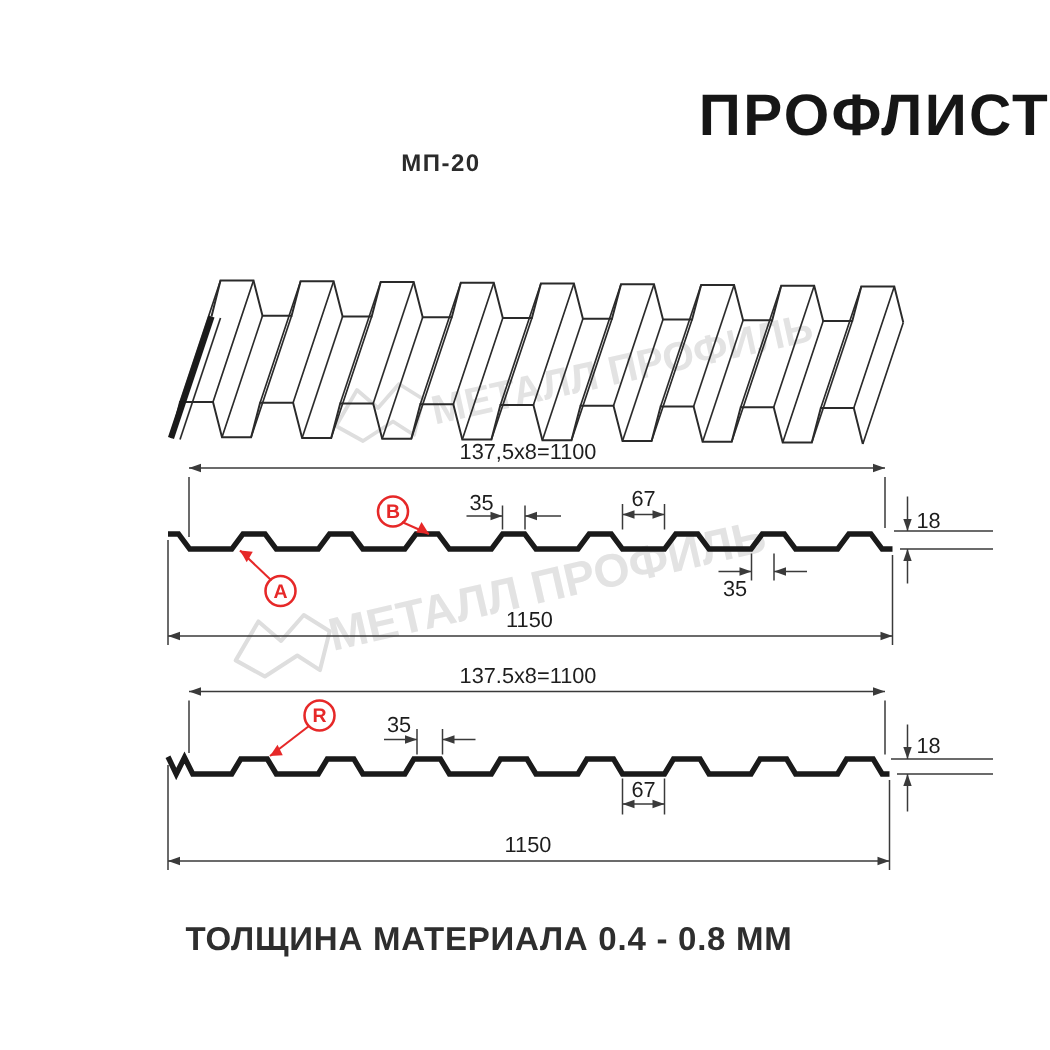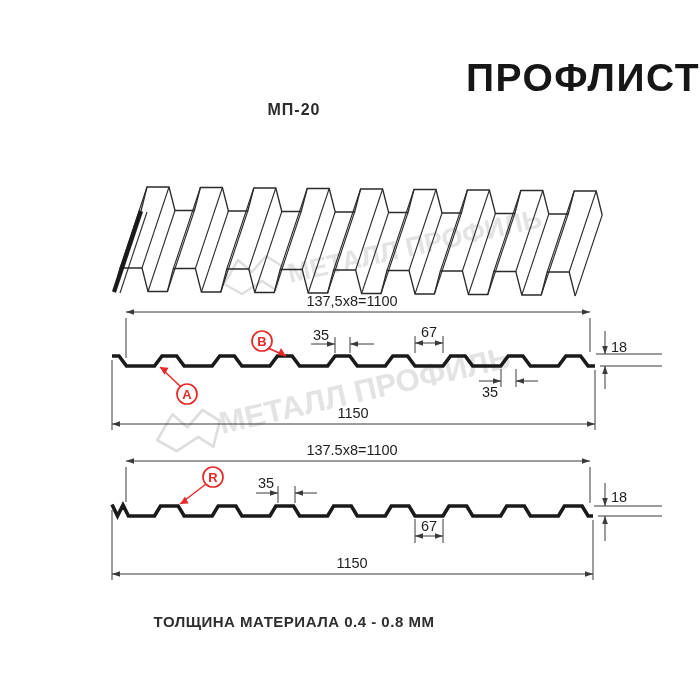--- a/index.html
+++ b/index.html
@@ -3,21 +3,21 @@
 <meta charset="utf-8">
 <style>
   html,body{margin:0;padding:0;background:#fff;}
   .page{position:relative;width:700px;height:700px;background:#ffffff;overflow:hidden;
         font-family:"Liberation Sans",sans-serif;}
   .title{position:absolute;top:56px;left:0;width:700px;text-align:right;
          font-size:39px;font-weight:800;letter-spacing:1.5px;color:#161616;}
   .subtitle{position:absolute;top:101px;left:0;width:588px;text-align:center;
          font-size:16px;font-weight:700;letter-spacing:1px;color:#2b2b2b;}
   .footer{position:absolute;top:613px;left:0;width:588px;text-align:center;
-         font-size:15px;font-weight:700;letter-spacing:.5px;color:#2e2e2e;}
+         font-size:22px;font-weight:700;letter-spacing:.5px;color:#2e2e2e;padding-left:32px;}
   svg{position:absolute;left:0;top:0;}
   svg text.dim{font-family:"Liberation Sans",sans-serif;font-size:14.5px;fill:#1d1d1d;}
   svg text.badge{font-family:"Liberation Sans",sans-serif;font-size:13px;font-weight:bold;}
   svg text.wm{font-family:"Liberation Sans",sans-serif;font-weight:bold;}
 </style>
 </head>
 <body>
 
 <div class="page">
 

